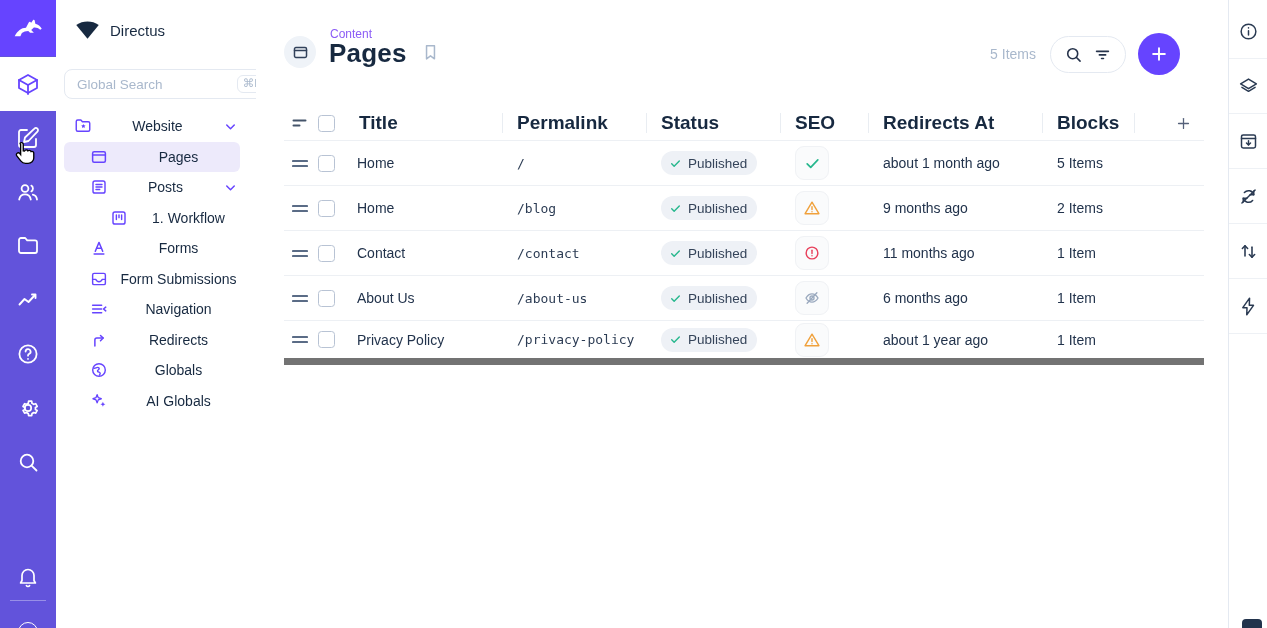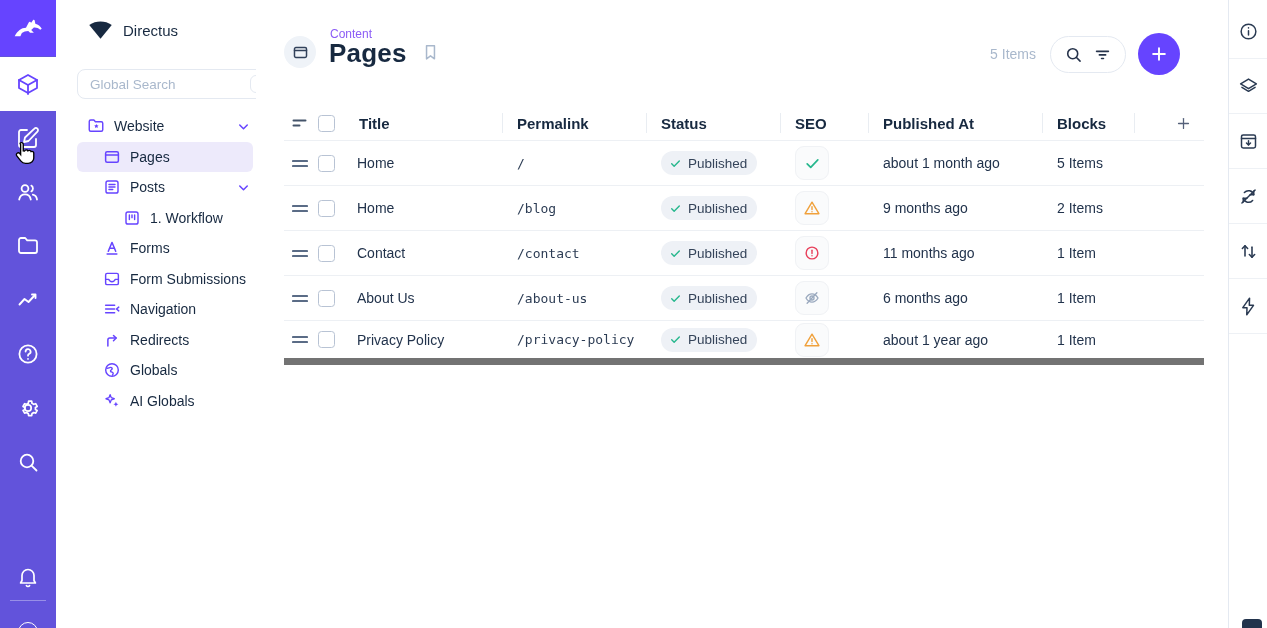--- a/index.html
+++ b/index.html
@@ -14,30 +14,30 @@
   
   .module-bar { position:absolute; left:0; top:0; width:56px; height:628px; background:#6253db; z-index:5; }
   .logo-tile { position:absolute; left:0; top:0; width:56px; height:56px; background:#6644ff; display:flex; align-items:center; justify-content:center; }
   .mod-item { position:absolute; left:0; width:56px; height:54px; display:flex; align-items:center; justify-content:center; color:#fff; }
   .mod-item.active { background:#fff; color:#6644ff; }
   .mod-divider { position:absolute; left:10px; right:10px; top:600px; height:1px; background:rgba(255,255,255,.35); }
   .mod-bottom-circle { position:absolute; left:18px; top:622px; width:20px; height:20px; border:1.8px solid #fff; border-radius:50%; }
   .cursor-pointer { position:absolute; left:13px; top:141px; z-index:9; }
 
   
-  .nav { position:absolute; left:56px; top:0; width:200px; height:628px; background:#fff;margin-left:13px; }
+  .nav { position:absolute; left:56px; top:0; width:200px; height:628px; background:#fff; }
   .nav-logo-row { position:absolute; left:19px; top:16px; display:flex; align-items:center; gap:10px; height:28px; }
   .nav-logo-row .txt { font-size:15px; font-weight:500; color:#172940; }
   .global-search { position:absolute; left:8px; top:69px; width:211px; height:30px; border:1px solid #e4e9f1; border-radius:8px; display:flex; align-items:center; padding:0 6px 0 12px; gap:8px; background:#fff; }
   .global-search .ph { flex:1; font-size:13.5px; color:#a9b8cc; white-space:nowrap; overflow:hidden; }
   .global-search .kbd { font-size:11.5px; color:#a9b8cc; border:1px solid #e4e9f1; border-radius:6px; padding:2px 5px; line-height:1; }
   .nav-list { position:absolute; left:0; top:111px; right:0; display:flex; flex-direction:column; gap:0.5px; }
   .nav-item { height:30px; margin:0 16px 0 8px; display:flex; align-items:center; gap:9px; border-radius:6px; color:#172940; font-size:14px; font-weight:500; position:relative; }
   .nav-item .ico { color:#6644ff; flex:0 0 auto; display:flex; }
-  .nav-item .lbl { flex:1; white-space:nowrap; }
+  .nav-item .lbl { flex:1; white-space:nowrap;text-align:center; }
   .nav-item .chev { color:#6644ff; margin-right:2px; }
   .ind1 { padding-left:10px; }
   .ind2 { padding-left:26px; }
   .ind3 { padding-left:46px; }
   .nav-item.active { background:#edeafb; }
 
   
   .main { position:absolute; left:256px; top:0; right:39px; height:628px; background:#fff; }
   .page-header { position:absolute; left:28px; top:26px; right:24px; height:52px; }
   .coll-badge { position:absolute; left:0; top:10px; width:32px; height:32px; border-radius:50%; background:#eff3f8; display:flex; align-items:center; justify-content:center; color:#31415a; }
@@ -45,21 +45,21 @@
   .page-title { position:absolute; left:45px; top:12px; font-size:26px; font-weight:700; color:#172940; letter-spacing:.2px; }
   .bookmark-btn { position:absolute; left:137px; top:16px; color:#a9b8cc; }
   .header-right { position:absolute; right:24px; top:7px; display:flex; align-items:center; gap:12px; }
   .items-count { font-size:14px; color:#a9b8cc; margin-right:2px; }
   .search-filter-pill { height:37px; border:1px solid #e4e9f1; border-radius:19px; background:#fff; display:flex; align-items:center; gap:10px; padding:0 13px; color:#26334b; }
   .add-btn { width:42px; height:42px; border-radius:50%; background:#6644ff; display:flex; align-items:center; justify-content:center; color:#fff; border:none; }
 
   
   .table { position:absolute; left:28px; top:106px; width:920px; }
   .thead, .trow { display:grid; grid-template-columns:26px 34px 158px 144px 134px 88px 174px 92px 1fr; align-items:center; }
-  .thead { height:34px; font-size:15px; font-weight:700; color:#172940; }
+  .thead { height:34px; font-size:19px; font-weight:700; color:#172940; }
   .thead .hcell { padding-left:15px; position:relative; height:100%; display:flex; align-items:center; }
   .thead .hcell.vline::before { content:""; position:absolute; left:0; top:7px; bottom:7px; width:1px; background:#e9edf2; }
   .thead .icon-cell { padding-left:8px; }
   .trow { height:45px; border-top:1px solid #edf0f4; font-size:14px; color:#22334c; }
   .trow:last-child { border-bottom:7px solid #737373; }
   .cell { padding-left:15px; display:flex; align-items:center; }
   .cell.nopad { padding-left:8px; }
   .cell.title-cell { padding-left:13px; }
   .checkbox { width:17px; height:17px; border:1.5px solid #b8c3d4; border-radius:3.5px; background:#fff; }
   .drag-handle { color:#5a6c86; }
@@ -328,21 +328,21 @@
               <path d="M1.5 8.5h6"></path>
             </svg>
         </div>
         <div class="hcell icon-cell">
             <span class="checkbox"></span>
           </div>
         <div class="hcell">Title</div>
         <div class="hcell vline">Permalink</div>
         <div class="hcell vline">Status</div>
         <div class="hcell vline">SEO</div>
-        <div class="hcell vline">Published At</div>
+        <div class="hcell vline">Redirects At</div>
         <div class="hcell vline">Blocks</div>
         <div class="hcell vline plus-col">
           <svg width="17" height="17" viewBox="0 0 24 24" fill="none" stroke="currentColor" stroke-width="1.8" stroke-linecap="round">
               <path d="M12 5v14"></path>
               <path d="M5 12h14"></path>
             </svg>
         </div>
       </div>
 
       <div class="trow">

